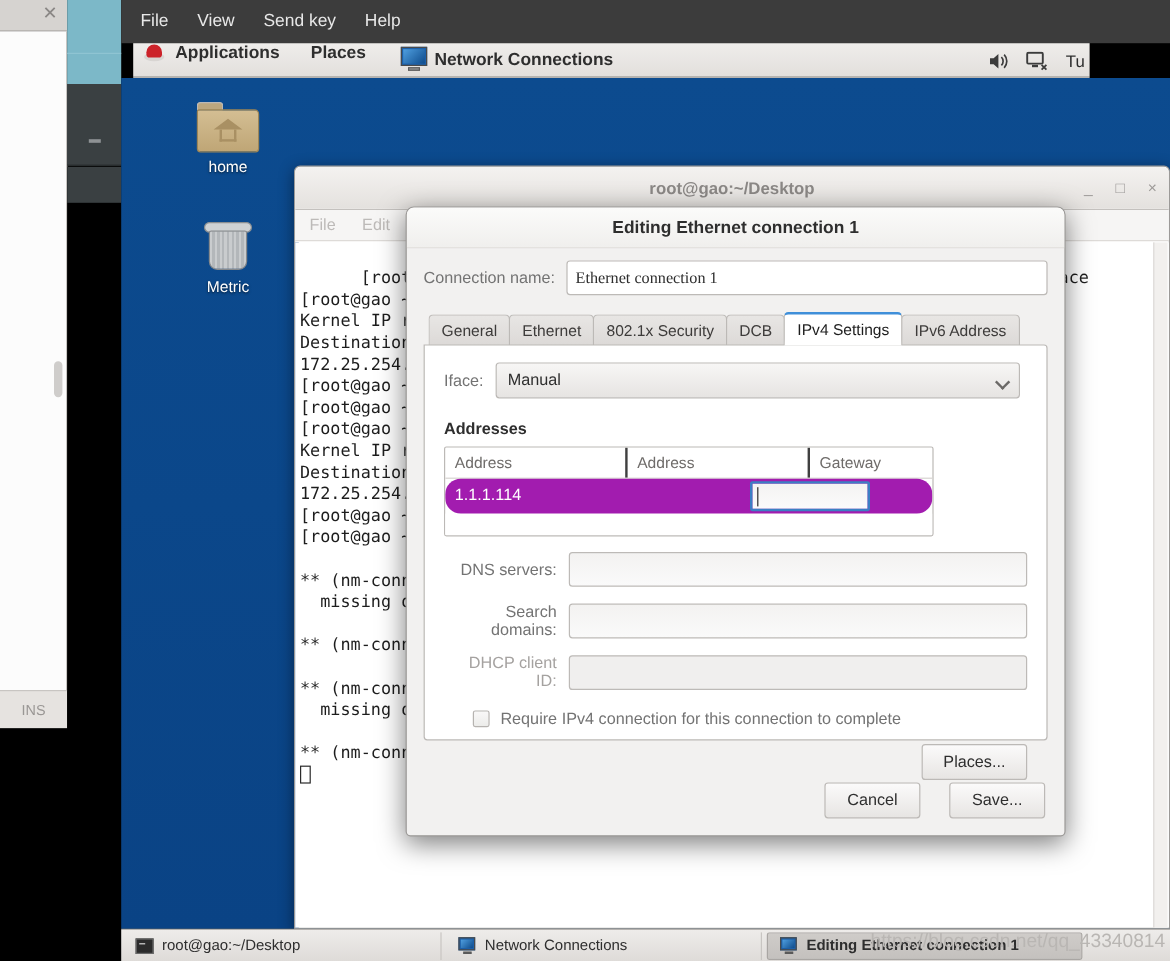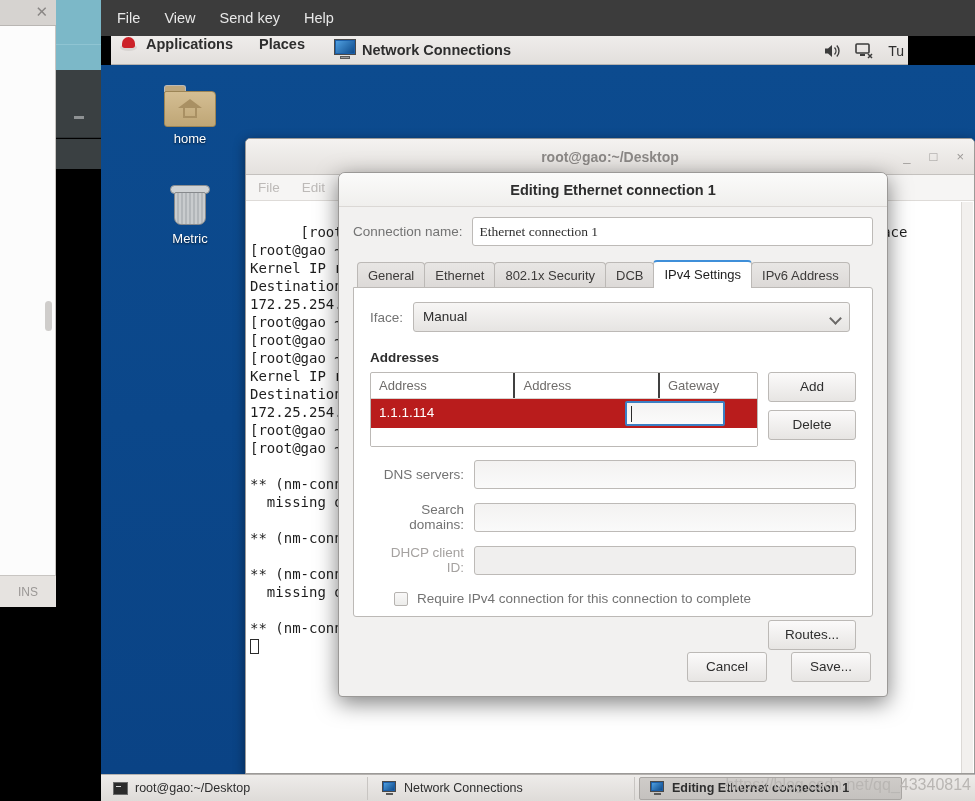--- a/index.html
+++ b/index.html
@@ -264,21 +264,21 @@
   .addr-table {
     width: 408px; border: 1px solid #bcb9b6; border-radius: 2px;
     background: #fff; overflow: hidden;
   }
   .addr-hdr { display: flex; height: 26px; border-bottom: 1px solid #d6d3d0; }
   .addr-hdr div {
     font-size: 13px; color: #6f6c6a; line-height: 25px; padding-left: 8px;
     border-right: 2px solid #404040;
   }
   .c1 { width: 152px; } .c2 { width: 152px; } .c3 { width: 102px; border-right: none !important; }
-  .addr-row { display: flex; height: 29px; background: #b91c1c; position: relative; }
+  .addr-row { display: flex; height: 29px; background: #a21caf; position: relative; border-radius: 13px; }
   .addr-row div { font-size: 13.5px; color: #fff; line-height: 28px; padding-left: 8px; }
   .cell-edit {
     position: absolute; left: 254px; top: 2px; width: 100px; height: 25px;
     background: linear-gradient(to bottom,#f4f3f2 0%,#fbfbfb 100%);
     border: 2px solid #3b7fc4; border-radius: 2px;
   }
   .cell-caret {
     position: absolute; left: 4px; top: 3px; width: 1px; height: 16px;
     background: #2b2b2b;
   }
@@ -515,24 +515,20 @@
             <div class="addr-row">
               <div class="c1">1.1.1.114</div>
               <div class="c3"></div>
               <div class="cell-edit">
                 <span class="cell-caret"></span>
               </div>
             </div>
             <div class="addr-empty"></div>
           </div>
 
-          <div class="addr-btns">
-            <button class="btn">Add</button>
-            <button class="btn">Delete</button>
-          </div>
         </div>
 
         <div class="frow">
           <span class="lbl-std lab">DNS servers:</span>
           <div class="inp inp-flat" style="width:382px;flex:none;"></div>
         </div>
 
         <div class="frow">
           <span class="lbl-std lab">Search domains:</span>
           <div class="inp inp-flat" style="width:382px;flex:none;"></div>
@@ -542,21 +538,21 @@
           <span class="lbl-dim lab">DHCP client ID:</span>
           <div class="inp inp-dim" style="width:382px;flex:none;"></div>
         </div>
 
         <div class="chk-row">
           <div class="chk"></div>
           <span class="lbl-std">Require IPv4 connection for this connection to complete</span>
         </div>
 
         <div class="routes-row">
-          <button class="btn">Routes...</button>
+          <button class="btn">Places...</button>
         </div>
       </div>
     </div>
 
     <div class="dlg-foot">
       <button class="btn" style="min-width:80px">Cancel</button>
       <button class="btn" style="min-width:80px">Save...</button>
     </div>
   </div>
 

